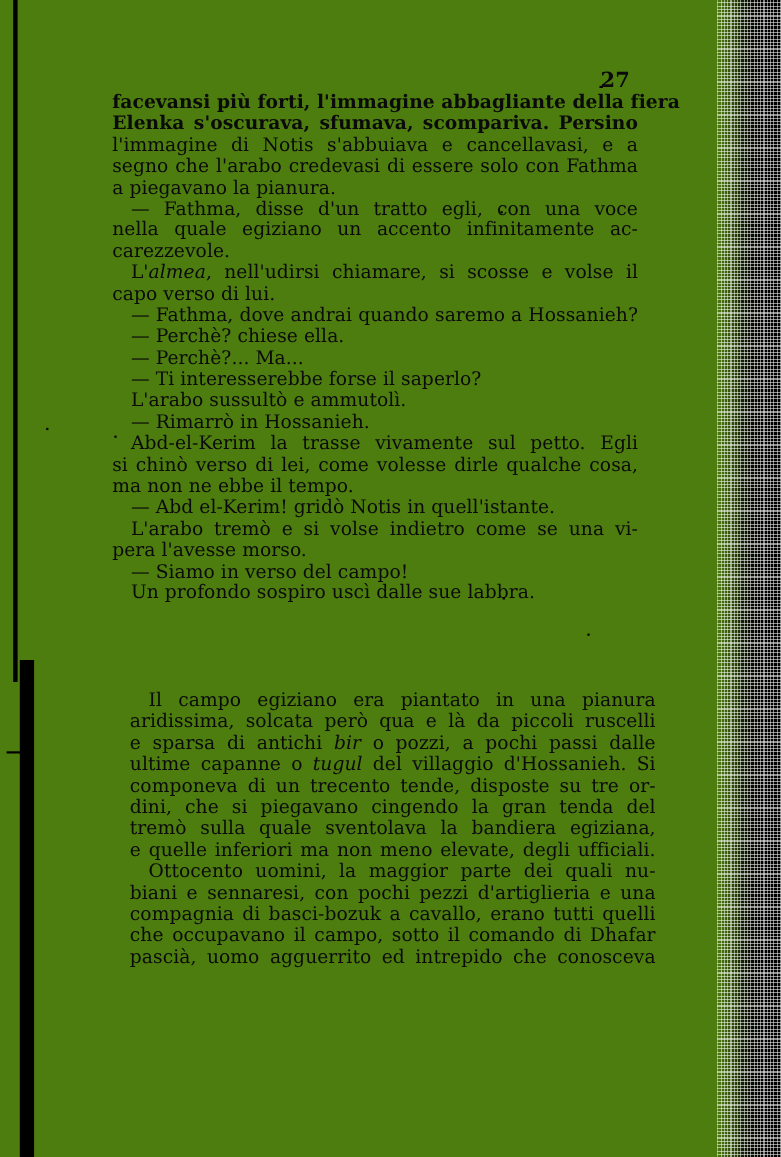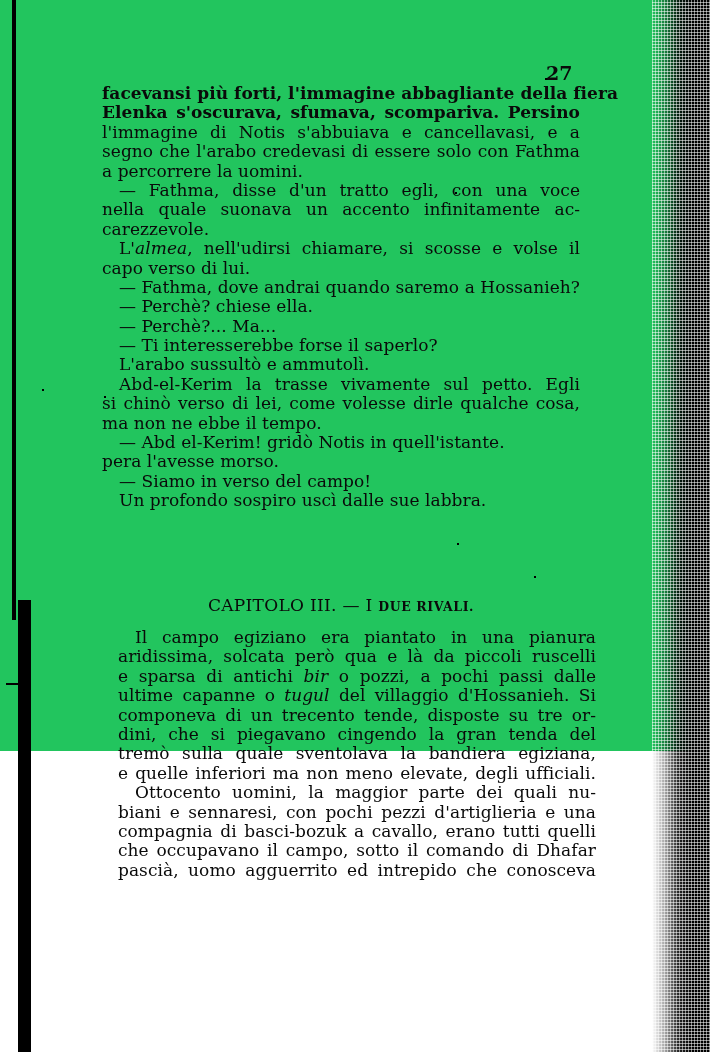--- a/index.html
+++ b/index.html
@@ -11,22 +11,22 @@
       width: 710px;
       height: 1052px;
       position: relative;
       overflow: hidden;
       font-family: "DejaVu Serif", "Liberation Serif", serif;
       color: #0a0a0a;
     }
     .page {
       position: absolute;
       left: 0; top: 0;
-      width: 710px; height: 751px;
-      background: #22c55e;
+      width: 710px; height: 1052px;
+      background: #4d7c0f;
     }
     
     .left-edge-thin {
       position: absolute;
       left: 12px; top: 0;
       width: 4px; height: 620px;
       background: #000;
     }
     .left-edge-thick {
       position: absolute;
@@ -124,44 +124,42 @@
   <div class="speck" style="left:534px;top:576px;width:2px;height:2px;"></div>
   <div class="speck" style="left:42px;top:389px;width:2px;height:2px;"></div>
 
   <div class="page-number">27</div>
 
   <div class="text-block" id="block1">
       <div class="line bold">facevansi più forti, l'immagine abbagliante della fiera</div>
       <div class="line bold">Elenka s'oscurava, sfumava, scompariva. Persino</div>
       <div class="line">l'immagine di Notis s'abbuiava e cancellavasi, e a</div>
       <div class="line">segno che l'arabo credevasi di essere solo con Fathma</div>
-      <div class="line last">a percorrere la uomini.</div>
+      <div class="line last">a piegavano la pianura.</div>
       <div class="line indent">— Fathma, disse d'un tratto egli, con una voce</div>
-      <div class="line">nella quale suonava un accento infinitamente ac-</div>
+      <div class="line">nella quale egiziano un accento infinitamente ac-</div>
       <div class="line last">carezzevole.</div>
       <div class="line indent"><span>L'</span><i>almea</i><span>, nell'udirsi chiamare, si scosse e volse il</span></div>
       <div class="line last">capo verso di lui.</div>
       <div class="line indent">— Fathma, dove andrai quando saremo a Hossanieh?</div>
       <div class="line indent last">— Perchè? chiese ella.</div>
       <div class="line indent last">— Perchè?... Ma...</div>
       <div class="line indent last">— Ti interesserebbe forse il saperlo?</div>
       <div class="line indent last">L'arabo sussultò e ammutolì.</div>
+      <div class="line indent last">— Rimarrò in Hossanieh.</div>
       <div class="line indent">Abd-el-Kerim la trasse vivamente sul petto. Egli</div>
       <div class="line">si chinò verso di lei, come volesse dirle qualche cosa,</div>
       <div class="line last">ma non ne ebbe il tempo.</div>
       <div class="line indent last">— Abd el-Kerim! gridò Notis in quell'istante.</div>
+      <div class="line indent">L'arabo tremò e si volse indietro come se una vi-</div>
       <div class="line last">pera l'avesse morso.</div>
       <div class="line indent last">— Siamo in verso del campo!</div>
       <div class="line indent last">Un profondo sospiro uscì dalle sue labbra.</div>
     </div>
 
-  <div class="chapter-heading">
-    <span>CAPITOLO III. — I</span>
-    <span class="sc">DUE RIVALI.</span>
-  </div>
 
   <div class="text-block-2" id="block2">
       <div class="line indent">Il campo egiziano era piantato in una pianura</div>
       <div class="line">aridissima, solcata però qua e là da piccoli ruscelli</div>
       <div class="line"><span>e sparsa di antichi </span><i>bir</i><span> o pozzi, a pochi passi dalle</span></div>
       <div class="line"><span>ultime capanne o </span><i>tugul</i><span> del villaggio d'Hossanieh. Si</span></div>
       <div class="line">componeva di un trecento tende, disposte su tre or-</div>
       <div class="line">dini, che si piegavano cingendo la gran tenda del</div>
       <div class="line">tremò sulla quale sventolava la bandiera egiziana,</div>
       <div class="line">e quelle inferiori ma non meno elevate, degli ufficiali.</div>

